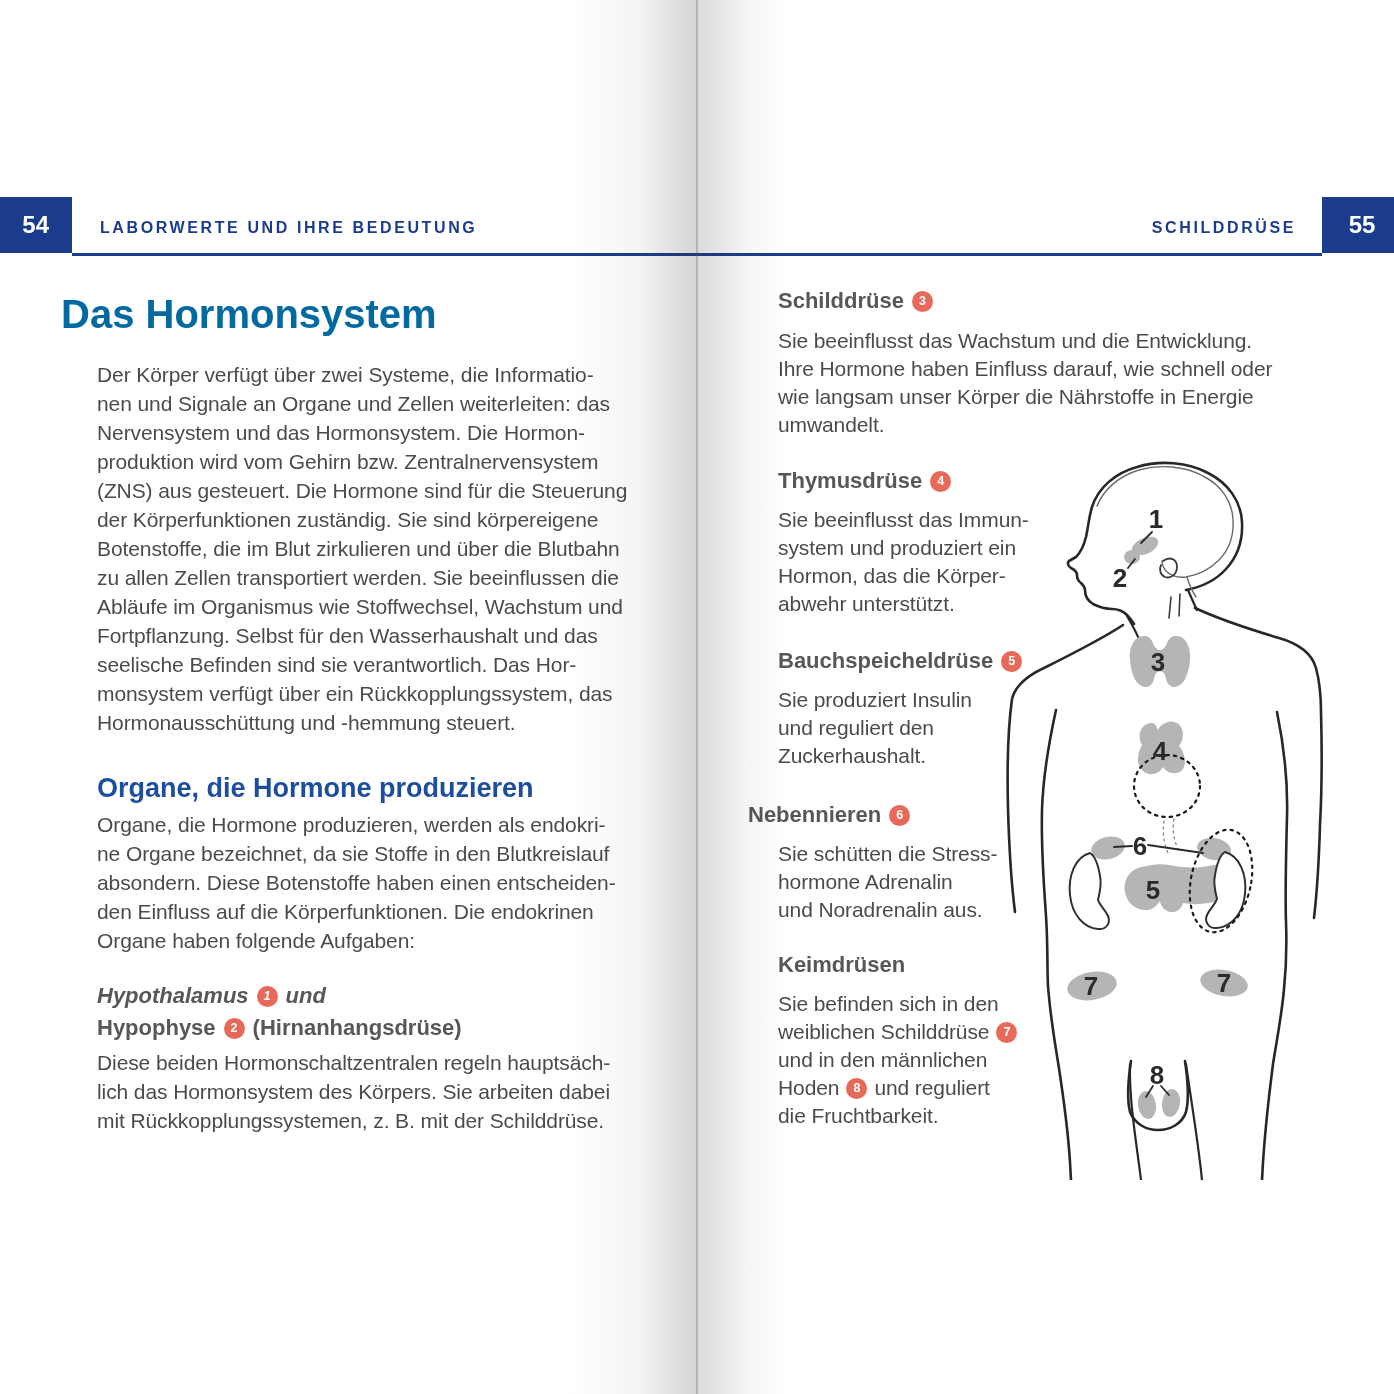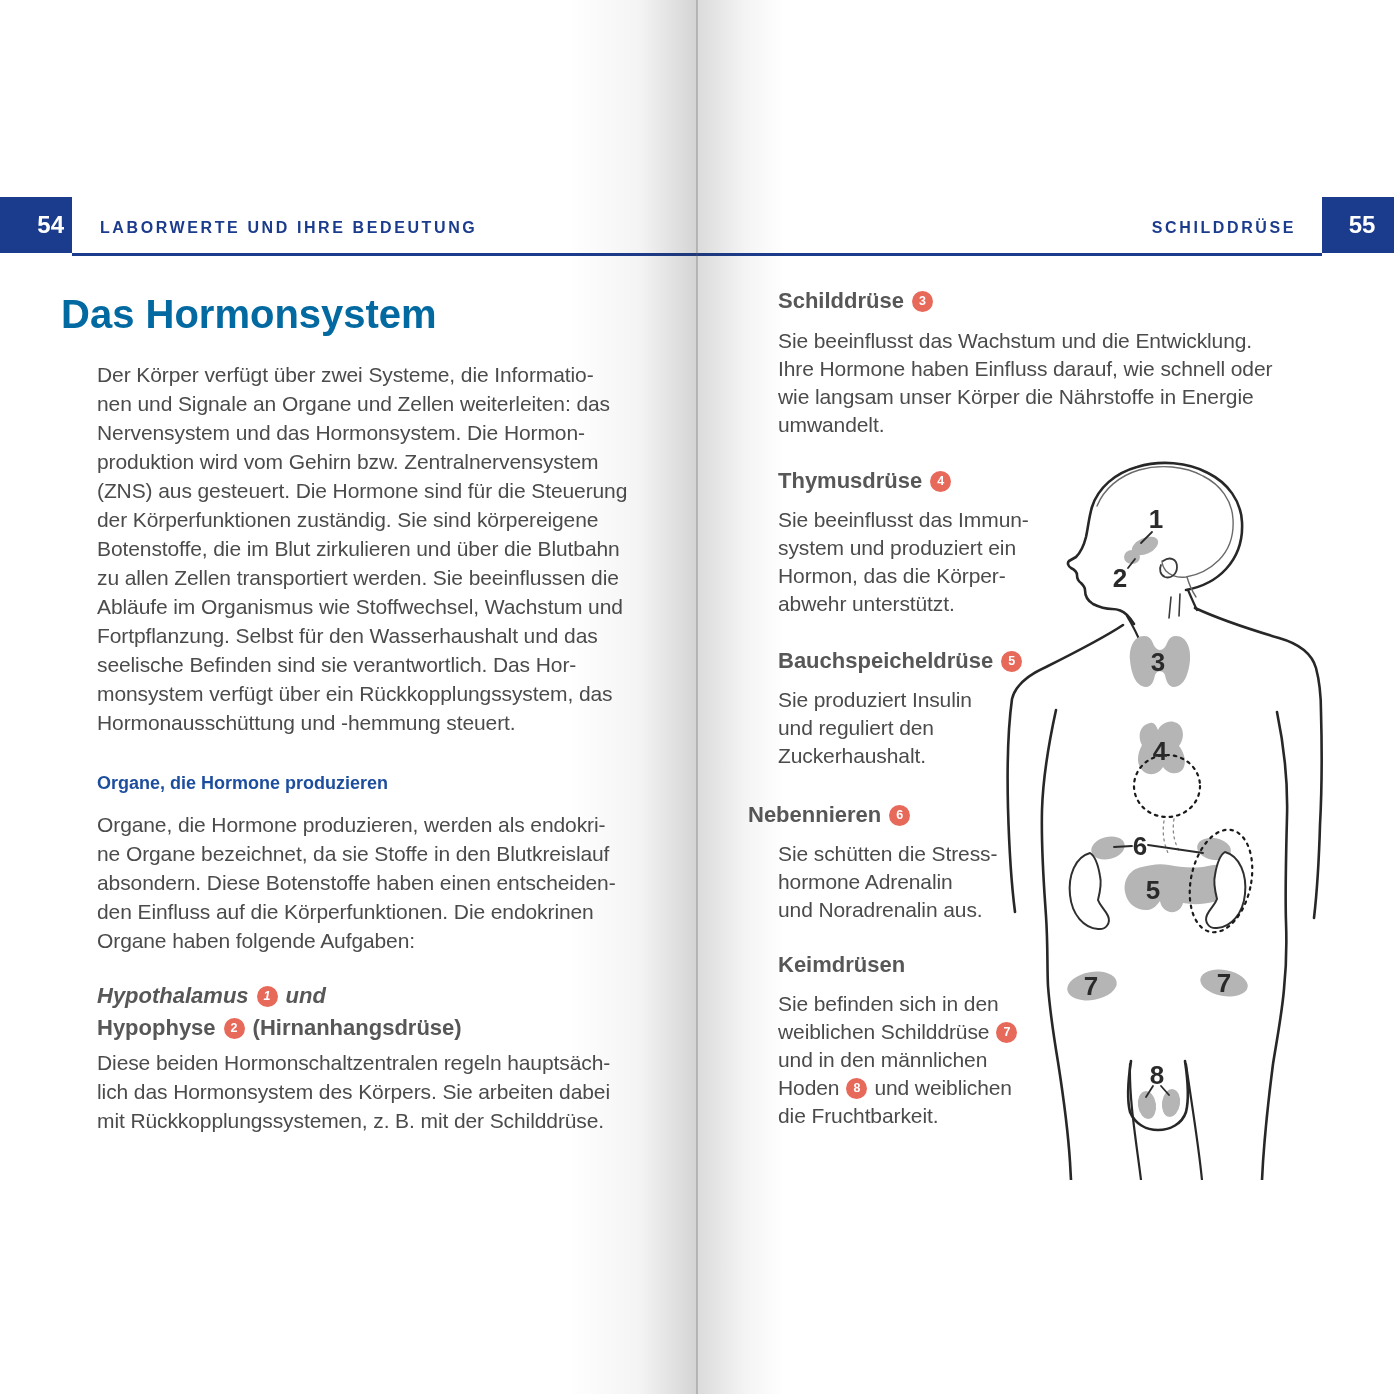--- a/index.html
+++ b/index.html
@@ -6,29 +6,29 @@
   #canvas{
     position:relative;width:1394px;height:1394px;background:#ffffff;
     font-family:"Liberation Sans",sans-serif;overflow:hidden;
   }
   .abs{position:absolute;}
   
   .pagebox{
     width:72px;height:56px;background:#1b3b8c;color:#ffffff;
     font-weight:bold;font-size:24px;display:flex;align-items:center;
   }
-  .pagebox.left{justify-content:flex-end;padding-right:8px;box-sizing:border-box;}
+  .pagebox.left{justify-content:flex-end;padding-right:23px;box-sizing:border-box;}
   .pagebox.right{justify-content:center;padding-left:8px;box-sizing:border-box;}
   .rule{height:3px;background:#1b3b8c;}
   .runhead{
     color:#1b3b8c;font-weight:bold;font-size:16px;letter-spacing:2.6px;white-space:nowrap;
   }
   
   .title{color:#0369a1;font-weight:bold;font-size:40px;white-space:nowrap;}
-  .subhead-blue{color:#1d4e9e;font-weight:bold;font-size:18px;white-space:nowrap;}
+  .subhead-blue{color:#1d4e9e;font-weight:bold;font-size:27px;white-space:nowrap;}
   .para{white-space:pre;color:#4b4b4b;font-size:21px;line-height:29px;letter-spacing:-0.1px;}
   .para.tight{line-height:28px;}
   .h-grey{color:#575757;font-weight:bold;font-size:22px;white-space:nowrap;}
   .hrow{display:flex;align-items:center;gap:8px;}
   .krow{display:flex;align-items:center;gap:7px;height:28px;}
   .ktext{color:#4b4b4b;font-size:21px;white-space:pre;letter-spacing:-0.1px;}
   .badge{
     display:inline-flex;flex:0 0 auto;width:21px;height:21px;border-radius:50%;
     background:#e7695a;color:#ffffff;font-size:12.5px;font-weight:bold;
     align-items:center;justify-content:center;line-height:1;
@@ -141,21 +141,21 @@
     <div class="krow">
       <span class="ktext">weiblichen Schilddrüse</span>
       <span class="badge">7</span>
     </div>
     <div class="krow">
       <span class="ktext">und in den männlichen</span>
     </div>
     <div class="krow">
       <span class="ktext">Hoden</span>
       <span class="badge">8</span>
-      <span class="ktext">und weiblichen</span>
+      <span class="ktext">und reguliert</span>
     </div>
     <div class="krow">
       <span class="ktext">die Fruchtbarkeit.</span>
     </div>
   </div>
 
   <svg class="abs" style="left:990px;top:440px;" width="404" height="740" viewBox="0 0 404 740">
     <g fill="none" stroke="#272727" stroke-width="2.6" stroke-linecap="round" stroke-linejoin="round">
 
       <path d="M 196,150 C 212,147 226,140 236,129 C 247,117 253,100 252,82

